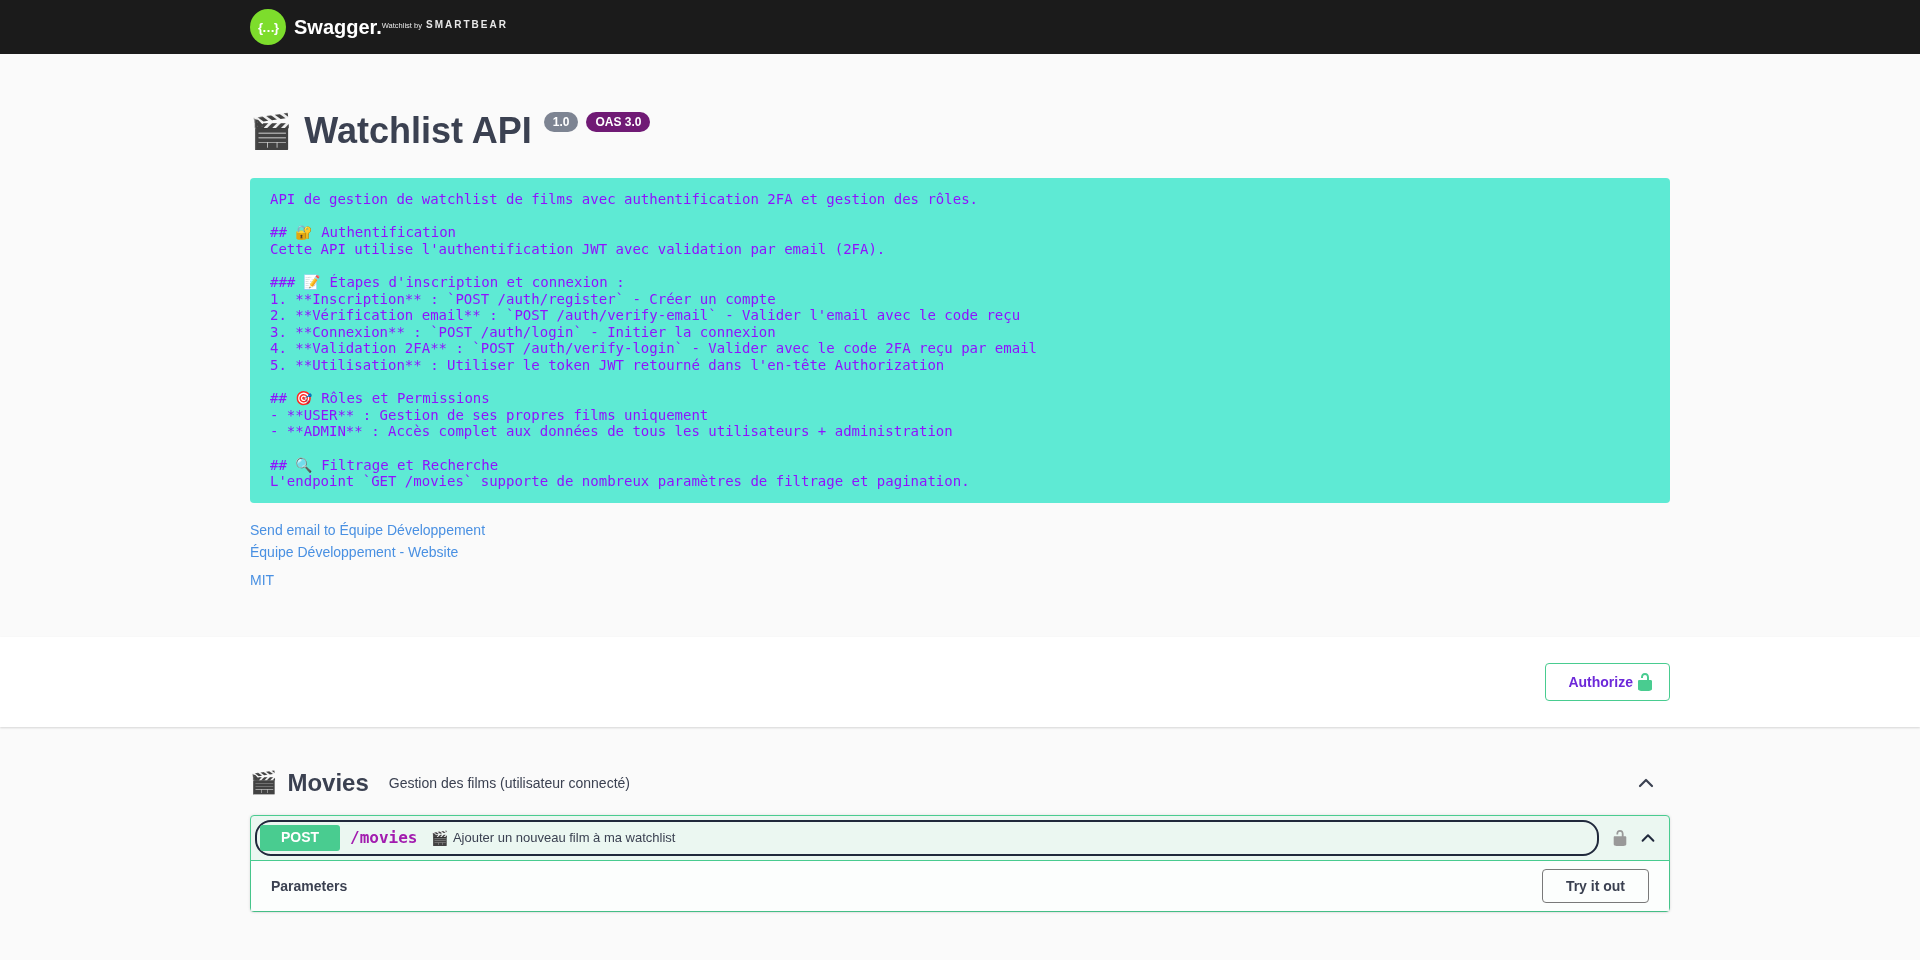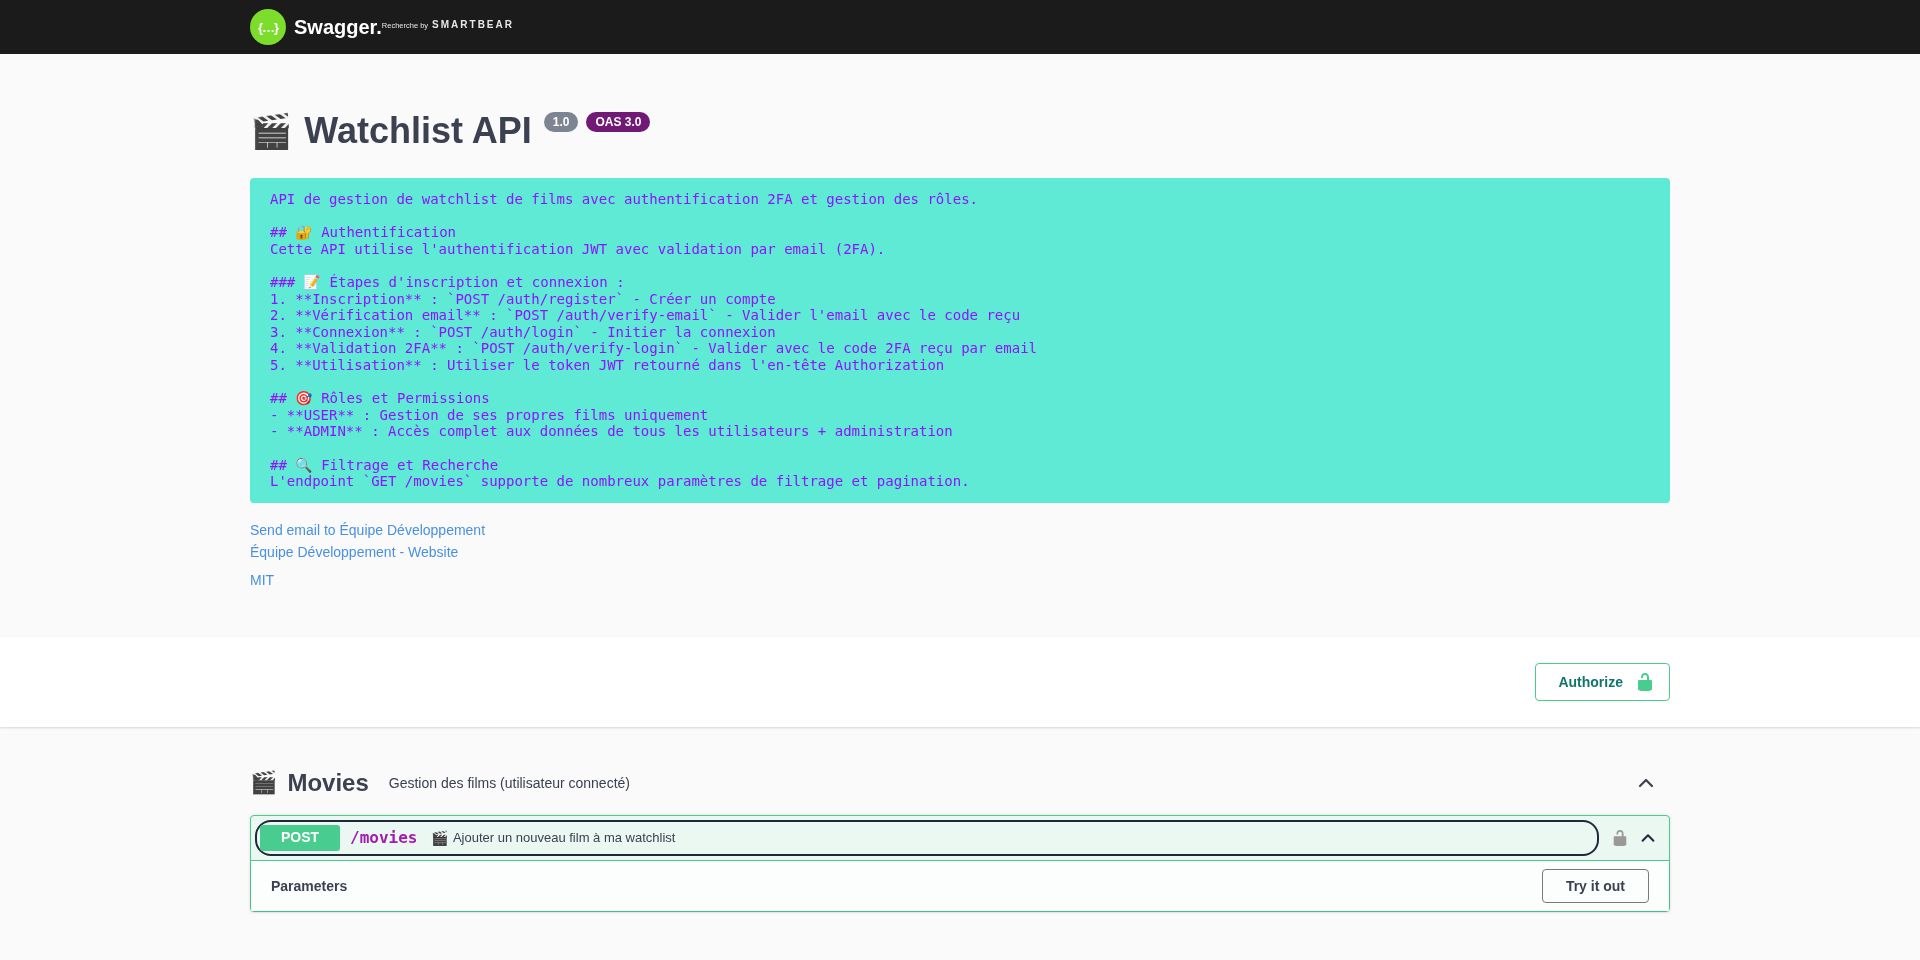--- a/index.html
+++ b/index.html
@@ -58,24 +58,24 @@
   .license-row { margin-top:10px; }
 
   
   .scheme-container {
     margin-top:48px; height:90px; background:#fff;
     box-shadow:0 1px 2px 0 rgba(0,0,0,.15);
     display:flex; align-items:center;
   }
   .scheme-container .wrapper { width:100%; display:flex; justify-content:flex-end; }
   .btn-authorize {
-    display:flex; align-items:center; gap:12px;
+    display:flex; align-items:center; gap:2px;
     background:transparent; cursor:pointer;
     border:1.5px solid #49cc90; border-radius:4px;
-    color:#0f766e; font-weight:700; font-size:14px;
+    color:#6d28d9; font-weight:700; font-size:14px;
     font-family:"Liberation Sans", sans-serif;
     padding:8px 14px 8px 22px; line-height:1.2;margin-left:24px;
   }
 
   
   .section-movies { padding-top:42px; }
   .tag-row { display:flex; align-items:center; cursor:pointer; margin-bottom:18px; }
   .tag-title { font-size:24px; font-weight:700; color:#3b4151; display:flex; align-items:center; }
   .tag-title .t-icon { margin-right:10px; font-size:22px; }
   .tag-sub { font-size:14px; color:#3b4151; margin-left:20px; }
@@ -133,21 +133,21 @@
 
 <header class="topbar">
   <div class="wrapper">
     <div class="logo">
       <div class="logo-circle">
         <span>{…}</span>
       </div>
       <div class="logo-texts">
         <span class="logo-word">Swagger.</span>
         <span class="logo-sub">
-          <span>Recherche by</span>
+          <span>Watchlist by</span>
           <span class="smartbear">SMARTBEAR</span>
         </span>
       </div>
     </div>
   </div>
 </header>
 
 <main>
   <div class="wrapper">
     <h2 class="info-title">

